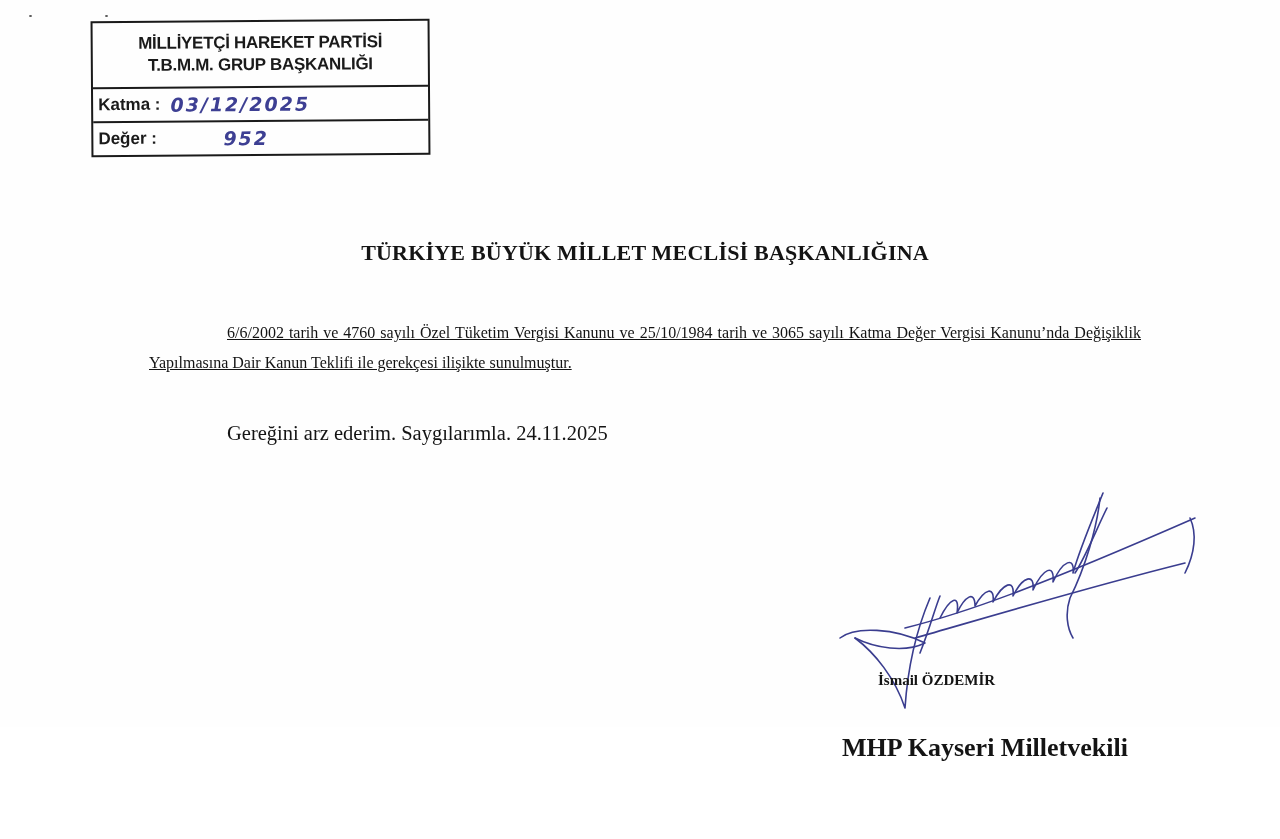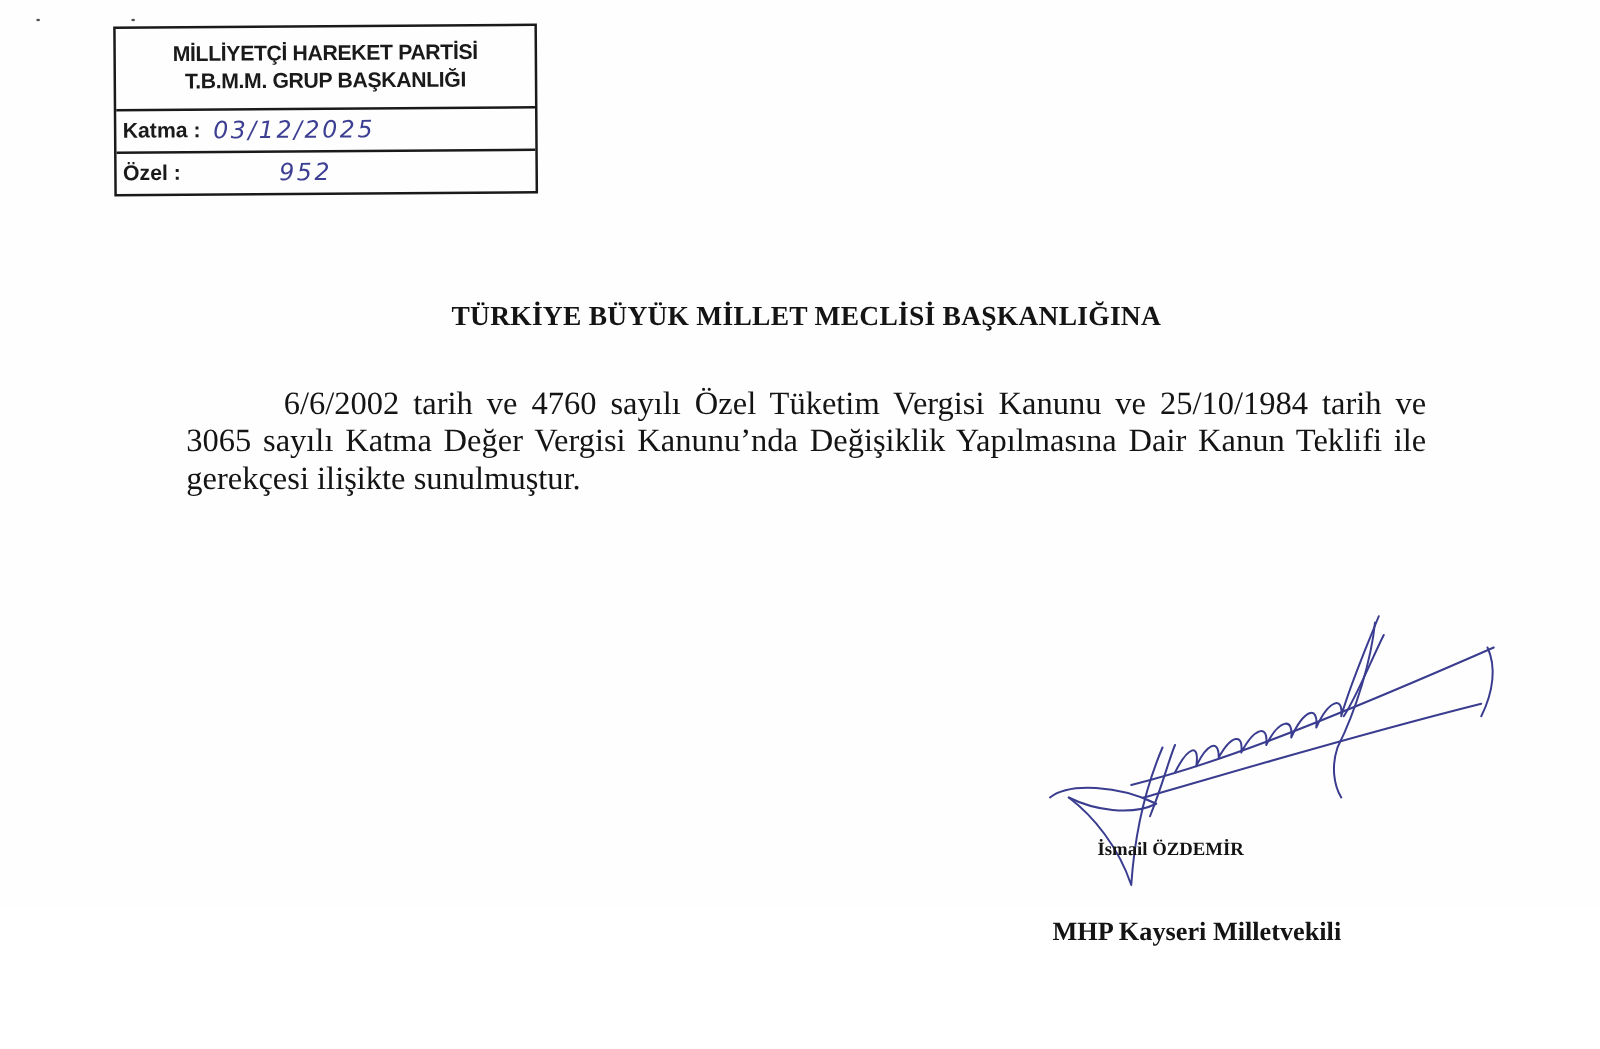--- a/index.html
+++ b/index.html
@@ -59,21 +59,21 @@
       position: relative;
     }
     .stamp-row.first {
       border-bottom: 2px solid #1a1a1a;
     }
     .stamp-label {
       white-space: pre;
     }
     .handwritten {
       font-family: "DejaVu Sans", sans-serif;
-      font-weight: normal;
+      font-weight: bold;
       color: #3d3f93;
       font-size: 19px;
       letter-spacing: 2px;
       font-style: italic;
     }
     .hw-date {
       margin-left: 10px;
     }
     .hw-number {
       position: absolute;
@@ -86,25 +86,26 @@
       width: 1290px;
       top: 240px;
       text-align: center;
       font-weight: bold;
       font-size: 22px;
       letter-spacing: 0.2px;
     }
     .body-text {
       position: absolute;
       left: 149px;
-      top: 308px;
+      top: 318px;
       width: 992px;
-      font-size: 26px;
+      font-size: 16px;
       line-height: 30px;
       text-align: justify;
+      text-decoration: underline;
     }
     .body-text p {
       margin: 0;
       text-indent: 78px;
     }
     .closing {
       position: absolute;
       left: 227px;
       top: 422px;
       font-size: 20.5px;
@@ -121,21 +122,21 @@
       left: 878px;
       top: 672px;
       font-weight: bold;
       font-size: 15px;
     }
     .signer-title {
       position: absolute;
       left: 842px;
       top: 733px;
       font-weight: bold;
-      font-size: 21px;
+      font-size: 26px;
       text-align: center;
     }
   </style>
 </head>
 <body>
 
 <div class="page">
 
   <span class="speck" style="left:29px; top:15px;"></span>
   <span class="speck" style="left:105px; top:15px;"></span>
@@ -143,31 +144,32 @@
   <div class="stamp">
     <div class="stamp-header">
       <div>MİLLİYETÇİ HAREKET PARTİSİ</div>
       <div>T.B.M.M. GRUP BAŞKANLIĞI</div>
     </div>
     <div class="stamp-row first">
       <span class="stamp-label">Katma :</span>
       <span class="handwritten hw-date">03/12/2025</span>
     </div>
     <div class="stamp-row">
-      <span class="stamp-label">Özel :</span>
+      <span class="stamp-label">Değer :</span>
       <span class="handwritten hw-number">952</span>
     </div>
   </div>
 
   <div class="doc-title">TÜRKİYE BÜYÜK MİLLET MECLİSİ BAŞKANLIĞINA</div>
 
   <div class="body-text">
     <p>6/6/2002 tarih ve 4760 sayılı Özel Tüketim Vergisi Kanunu ve 25/10/1984 tarih ve 3065 sayılı Katma Değer Vergisi Kanunu’nda Değişiklik Yapılmasına Dair Kanun Teklifi ile gerekçesi ilişikte sunulmuştur.</p>
   </div>
 
+  <div class="closing">Gereğini arz ederim. Saygılarımla. 24.11.2025</div>
 
   <svg class="signature" viewBox="0 0 380 240">
     <g fill="none" stroke="#3a3d8f" stroke-width="1.6" stroke-linecap="round" stroke-linejoin="round">
       <path d="M5 160 C 20 148, 60 150, 90 165 C 70 175, 40 170, 20 160"></path>
       <path d="M20 160 C 40 175, 60 200, 70 230 C 72 200, 78 160, 95 120"></path>
       <path d="M85 175 C 95 150, 100 130, 105 118"></path>
       <path d="M70 150 C 130 135, 200 110, 360 40"></path>
       <path d="M80 160 C 150 140, 250 110, 350 85"></path>
       <path d="M105 140 C 115 120, 125 115, 122 135 C 130 118, 140 112, 140 128 C 150 110, 160 108, 158 124 C 168 105, 180 100, 178 118 C 188 98, 200 95, 198 112 C 208 90, 220 85, 218 104 C 228 82, 240 78, 238 95 C 245 70, 258 40, 268 15"></path>
       <path d="M240 95 C 250 80, 262 50, 272 30"></path>

